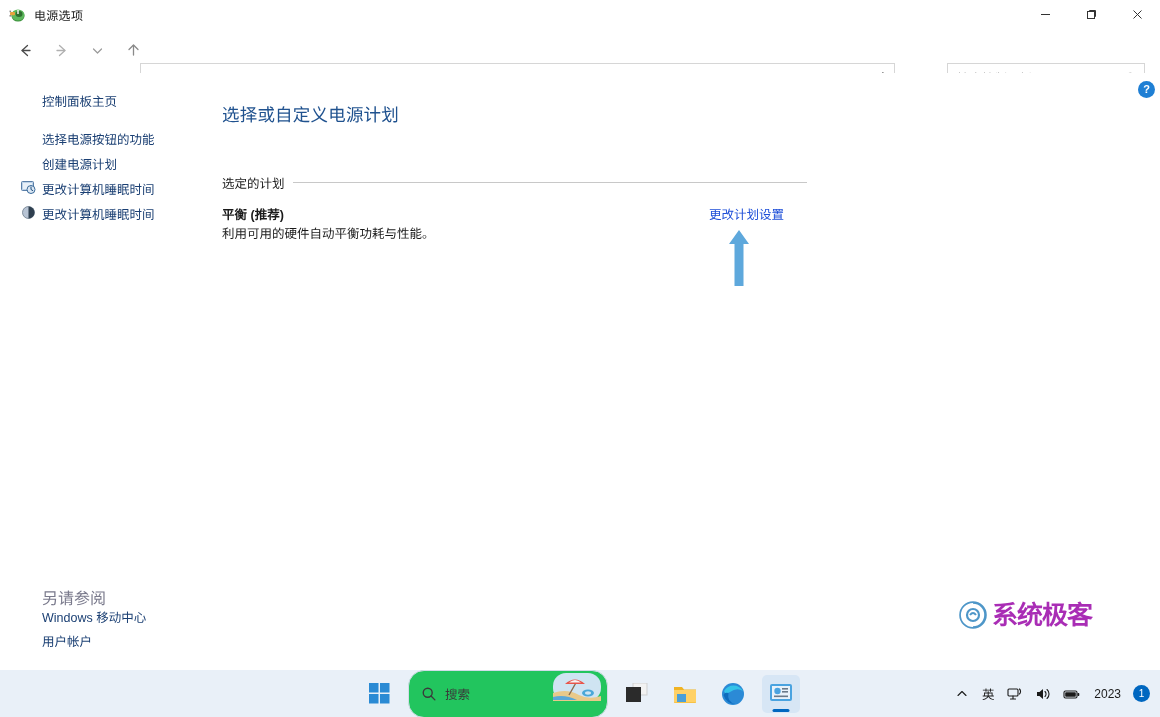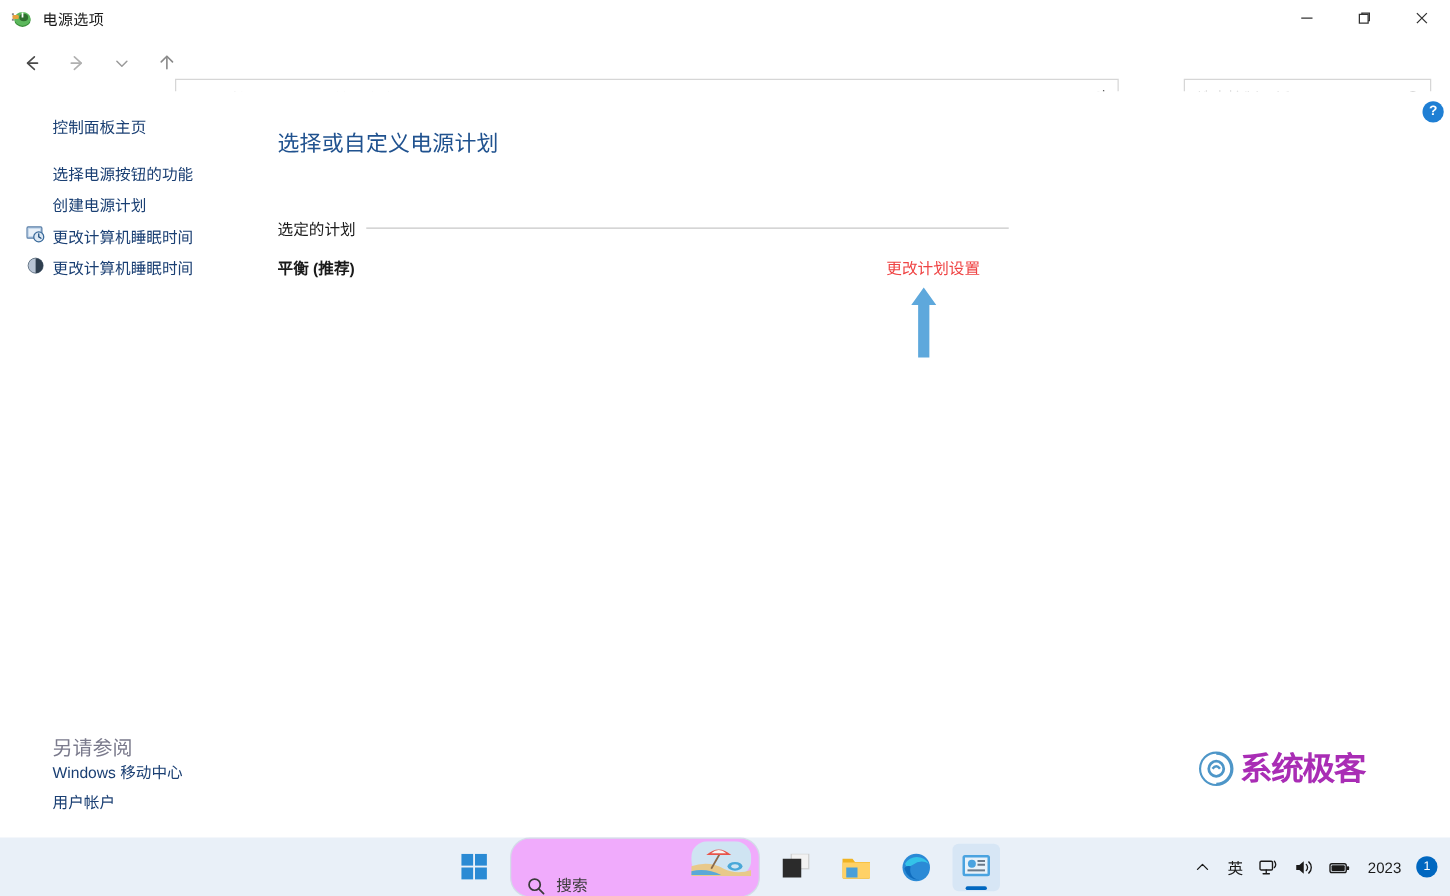--- a/index.html
+++ b/index.html
@@ -155,21 +155,21 @@
   .plan-title {
     position: absolute; left: 7px; top: 131px;
     font-size: 12.5px; color: #1a1a1a; font-weight: bold;
   }
   .plan-desc {
     position: absolute; left: 7px; top: 150px;
     font-size: 12.5px; color: #1a1a1a;
   }
   .plan-settings-link {
     position: absolute; left: 494px; top: 131px;
-    font-size: 12.5px; color: #ef4444; cursor: default;
+    font-size: 12.5px; color: #1d4ed8; cursor: default;
   }
 
   
   .annot-arrow {
     position: absolute; left: 510px; top: 155px;
     width: 28px; height: 60px;
   }
 
   
   .watermark {
@@ -198,22 +198,22 @@
     cursor: default; position: relative;
   }
   .tb-icon.active { background: #d7e6f5; }
   .tb-icon.active::after {
     content: ''; position: absolute; bottom: 1px; left: 50%;
     transform: translateX(-50%);
     width: 17px; height: 3px; border-radius: 2px; background: #0067c0;
   }
   .tb-search {
     width: 200px; height: 48px; border-radius: 16px;
-    background: #f0abfc; border: 1px solid #d3dce8;
-    display: flex; align-items: flex-end; position: relative;
+    background: #22c55e; border: 1px solid #d3dce8;
+    display: flex; align-items: center; position: relative;
     overflow: hidden; cursor: default;
   }
   .tb-search-text {
     font-size: 12.5px; color: #3a3a3a; margin-left: 8px;
   }
   .tb-search-img {
     position: absolute; right: 6px; top: 2px; width: 48px; height: 28px;
   }
   .tray {
     position: absolute; right: 0; height: 47px;
@@ -379,20 +379,21 @@
   <div class="main">
     <div class="page-heading">选择或自定义电源计划</div>
 
 
     <div class="group-sep">
       <span class="group-sep-label">选定的计划</span>
       <span class="group-sep-rule"></span>
     </div>
 
     <div class="plan-title">平衡 (推荐)</div>
+    <div class="plan-desc">利用可用的硬件自动平衡功耗与性能。</div>
     <div class="plan-settings-link">更改计划设置</div>
 
     <div class="annot-arrow">
       <svg width="28" height="60" viewBox="0 0 28 60">
         <path d="M14 2 L24 16 L18.5 16 L18.5 58 L9.5 58 L9.5 16 L4 16 Z" fill="#5ea8dc"></path>
       </svg>
     </div>
 
     <div class="watermark">
       <svg width="30" height="30" viewBox="0 0 30 30">

